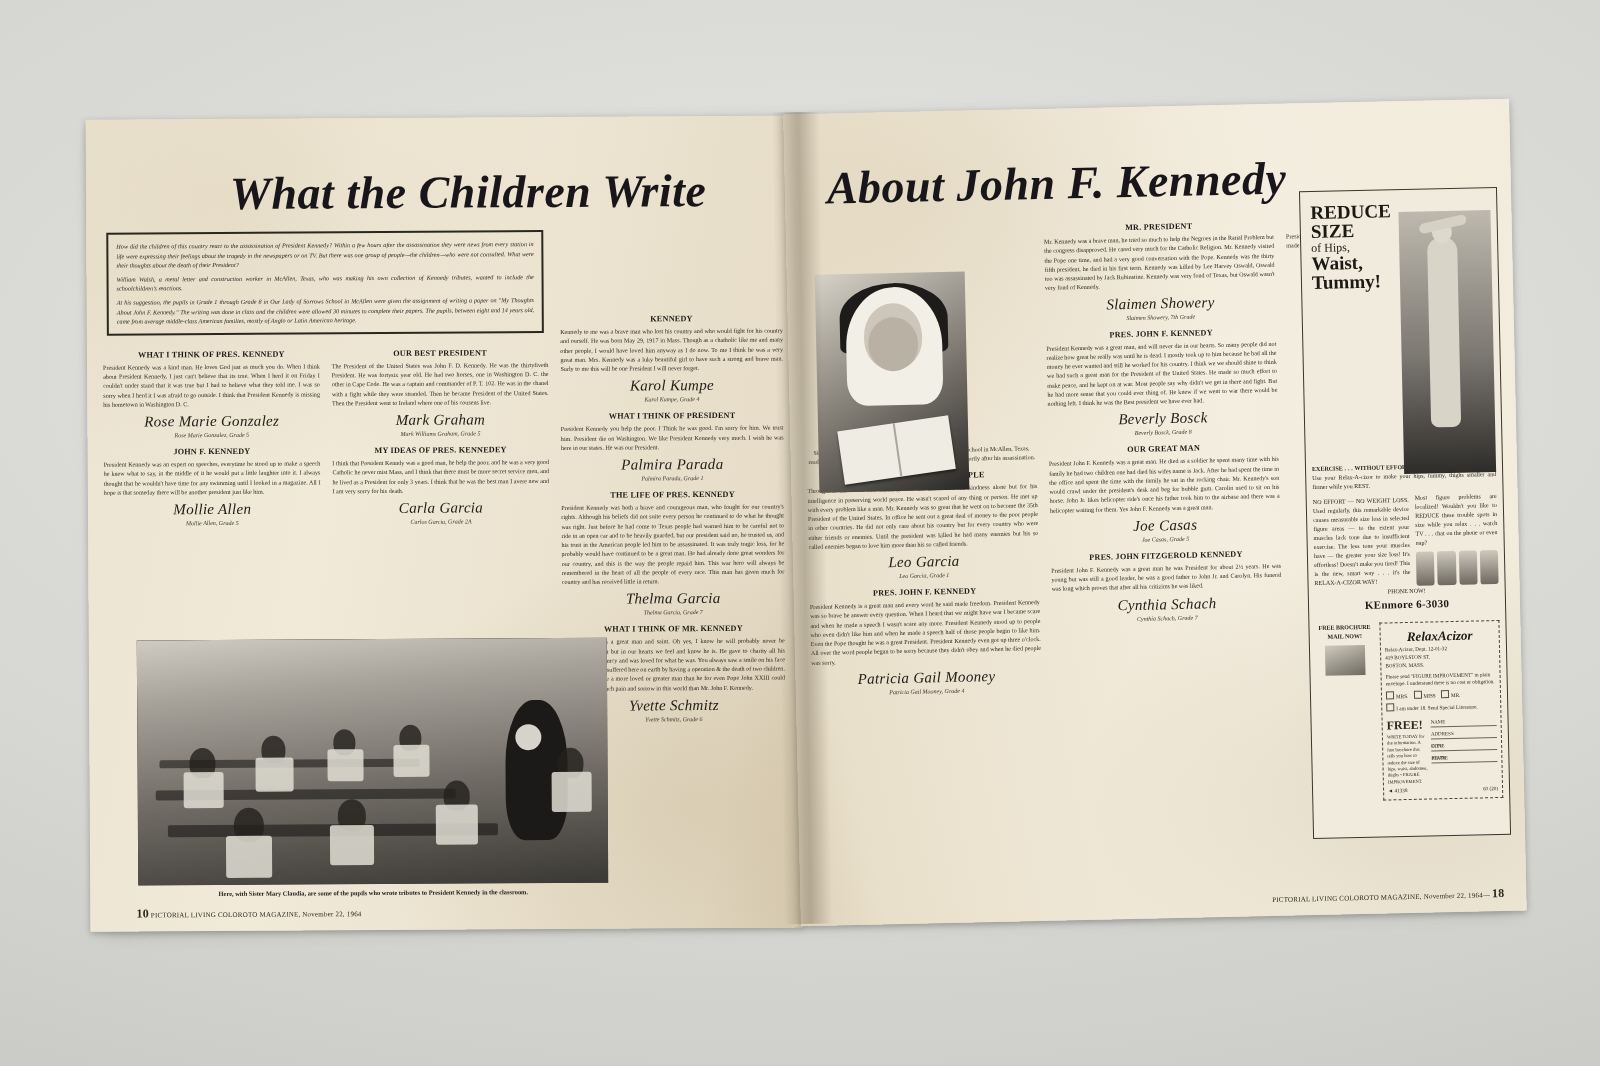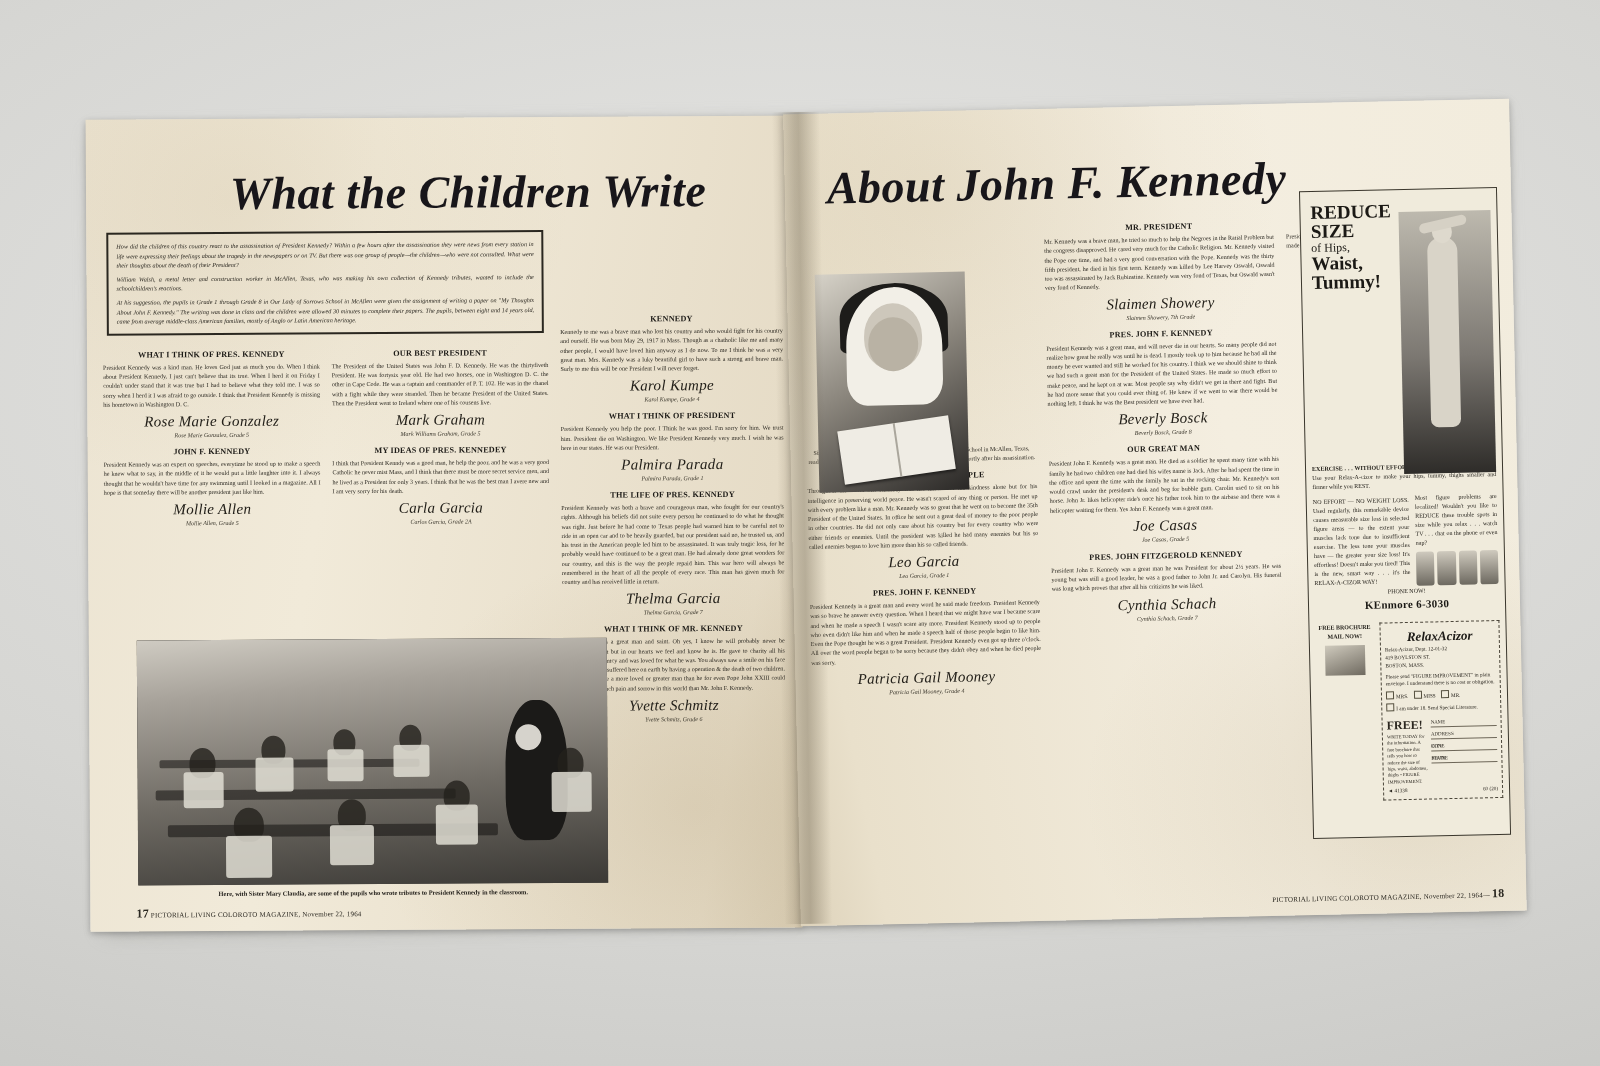--- a/index.html
+++ b/index.html
@@ -285,21 +285,21 @@
           <div class="kidshirt" style="left:298px;top:166px;width:42px;height:40px;"></div>
           <div class="nun" style="left:368px;top:62px;width:62px;height:140px;"></div>
           <div class="kidshirt" style="left:378px;top:86px;width:26px;height:26px;background:rgba(235,232,224,.9);border-radius:50%;"></div>
           <div class="kid" style="left:420px;top:110px;width:26px;height:30px;"></div>
           <div class="kidshirt" style="left:414px;top:134px;width:40px;height:40px;"></div>
         </div>
         <div class="cap-left">Here, with Sister Mary Claudia, are some of the pupils who wrote tributes to President Kennedy in the classroom.</div>
       </div>
 
       <div class="folio left">
-        <b>17</b>
+        <b>10</b>
         <span>PICTORIAL LIVING COLOROTO MAGAZINE, November 22, 1964</span>
       </div>
     </div>
 
     <div class="page right">
       <div class="aging"></div>
       <div class="inner">
         <div class="masthead mast-right">About John F. Kennedy</div>
 
         <div class="cols" style="margin-top:8px;">

